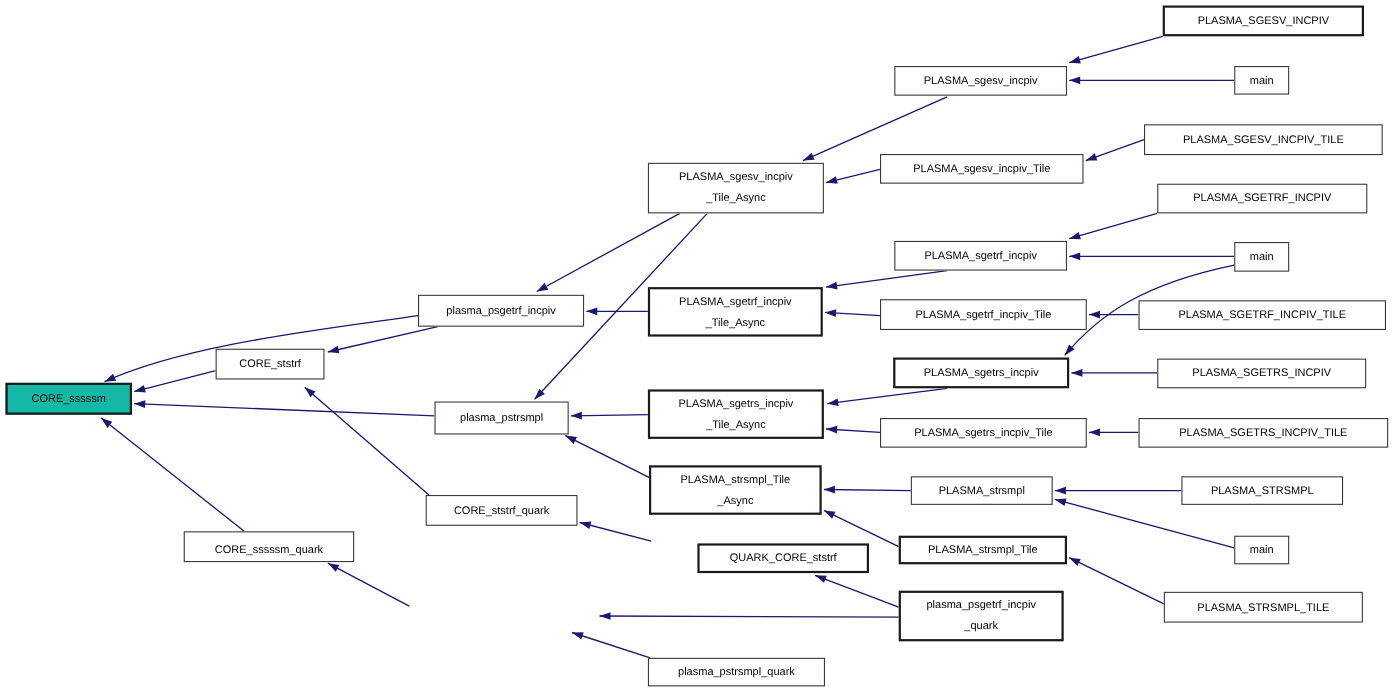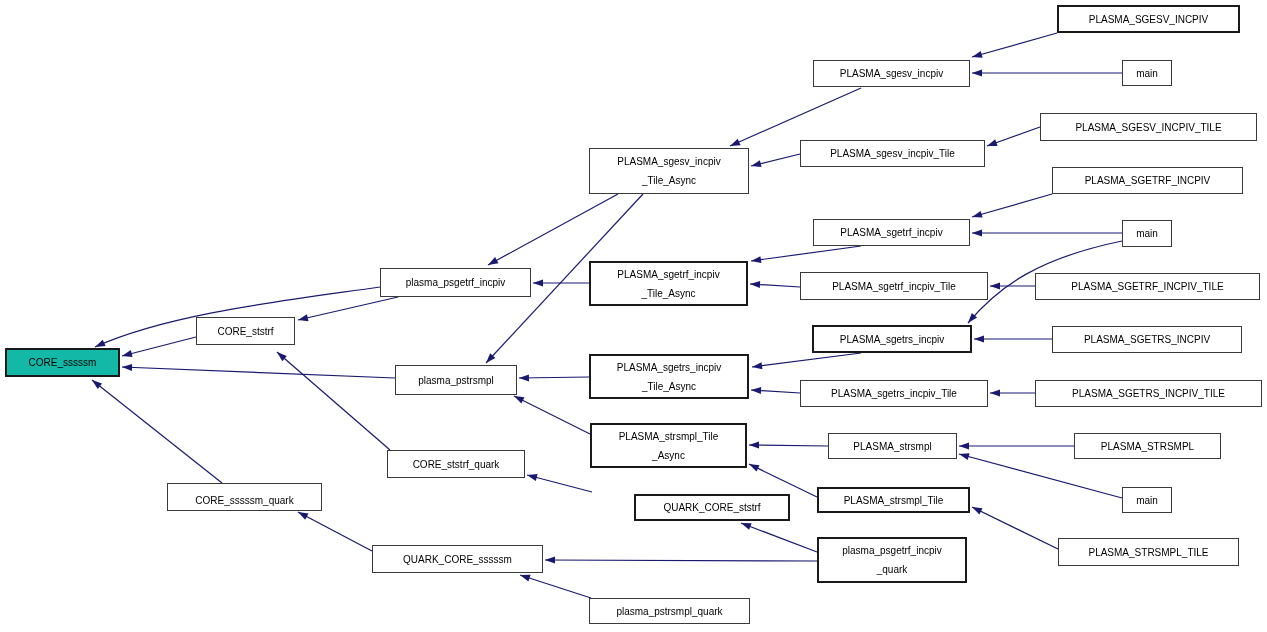--- a/index.html
+++ b/index.html
@@ -124,23 +124,20 @@
     </div>
     <div class="node" style="left: 380px; top: 268px; width: 151px; height: 29px;">
       <span>plasma_psgetrf_incpiv</span>
     </div>
     <div class="node" style="left: 387px; top: 450px; width: 138px; height: 28px;">
       <span>CORE_ststrf_quark</span>
     </div>
     <div class="node" style="left: 395px; top: 365px; width: 122px; height: 30px;">
       <span>plasma_pstrsmpl</span>
     </div>
-    <div class="node" style="left: 372px; top: 545px; width: 171px; height: 28px;">
-      <span>QUARK_CORE_sssssm</span>
-    </div>
     <div class="node" style="left: 589px; top: 148px; width: 160px; height: 46px;">
       <span>PLASMA_sgesv_incpiv</span>
       <span>_Tile_Async</span>
     </div>
     <div class="node bold" style="left: 589px; top: 261px; width: 159px; height: 45px;">
       <span>PLASMA_sgetrf_incpiv</span>
       <span>_Tile_Async</span>
     </div>
     <div class="node bold" style="left: 589px; top: 354px; width: 160px; height: 45px;">
       <span>PLASMA_sgetrs_incpiv</span>

